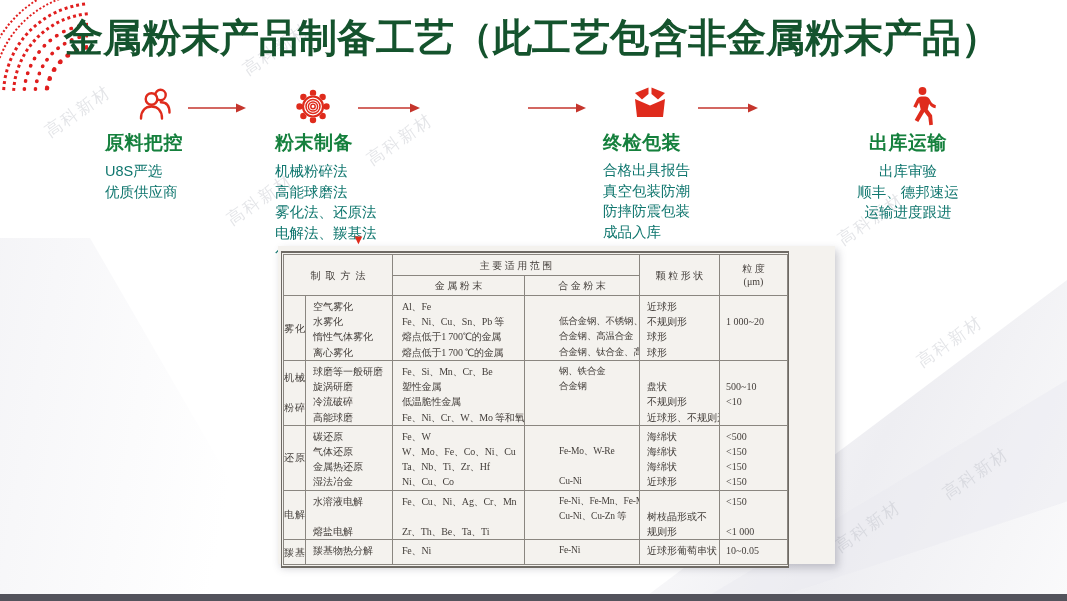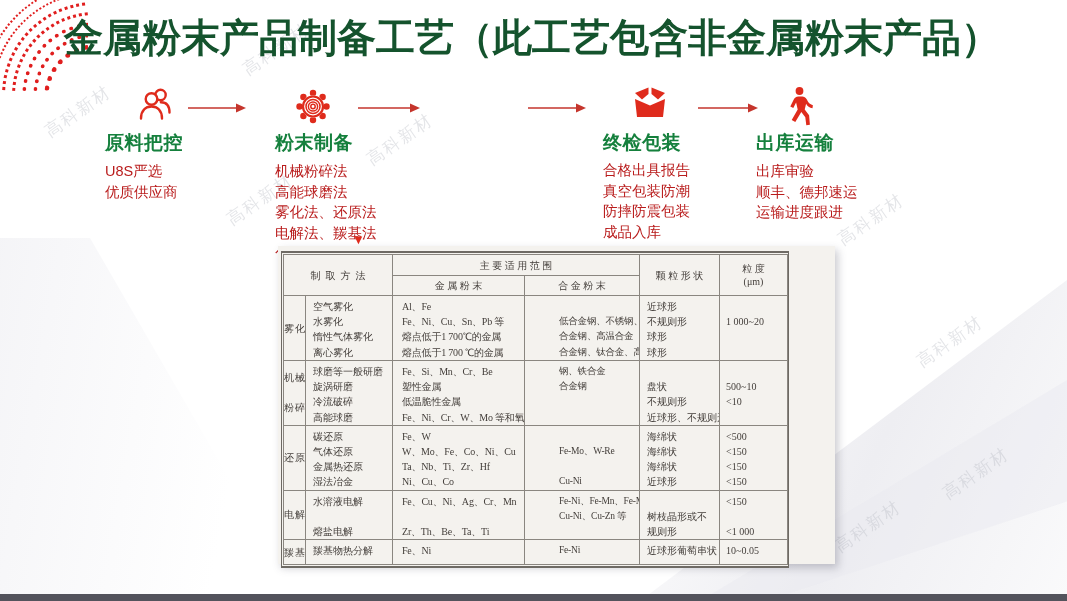--- a/index.html
+++ b/index.html
@@ -27,22 +27,22 @@
 
   
   .title{position:absolute;left:64px;top:11px;width:990px;margin:0;
     font-family:"Liberation Serif",serif;font-weight:700;font-size:39px;
     color:#14532d;letter-spacing:0px;white-space:nowrap;}
 
   
   .step{position:absolute;top:86px;width:172px;}
   .step .ic{height:42px;}
   .step h3{margin:2px 0 5px;font-size:19px;font-weight:700;color:#15803d;letter-spacing:.5px;}
-  .step .items{font-size:14.5px;line-height:20.5px;color:#b91c1c;white-space:pre-line;}
-  #step1{left:105px;} #step2{left:275px;} #step3{left:450px;} #step4{left:603px;font-family:Liberation Mono, monospace;} #step5{left:756px;}
+  .step .items{font-size:14.5px;line-height:20.5px;color:#0f766e;white-space:pre-line;}
+  #step1{left:105px;} #step2{left:275px;} #step3{left:450px;} #step4{left:603px;font-family:Liberation Mono, monospace;} #step5{left:822px;text-align:center;}
   #step1 .ic{padding-left:31px;} #step2 .ic{padding-left:18px;} #step3 .ic{padding-left:11px;}
   #step4 .ic{padding-left:27px;} #step5 .ic{padding-left:23px;}
   .pointer{position:absolute;left:77px;top:146px;color:#e02b1c;font-size:13px;}
 
   .arrow{position:absolute;top:100px;height:12px;}
   #arrow1{left:188px;width:58px;} #arrow2{left:358px;width:62px;}
   #arrow3{left:528px;width:58px;} #arrow4{left:698px;width:60px;}
 
   
   .scan{position:absolute;left:278px;top:246px;width:557px;height:318px;

